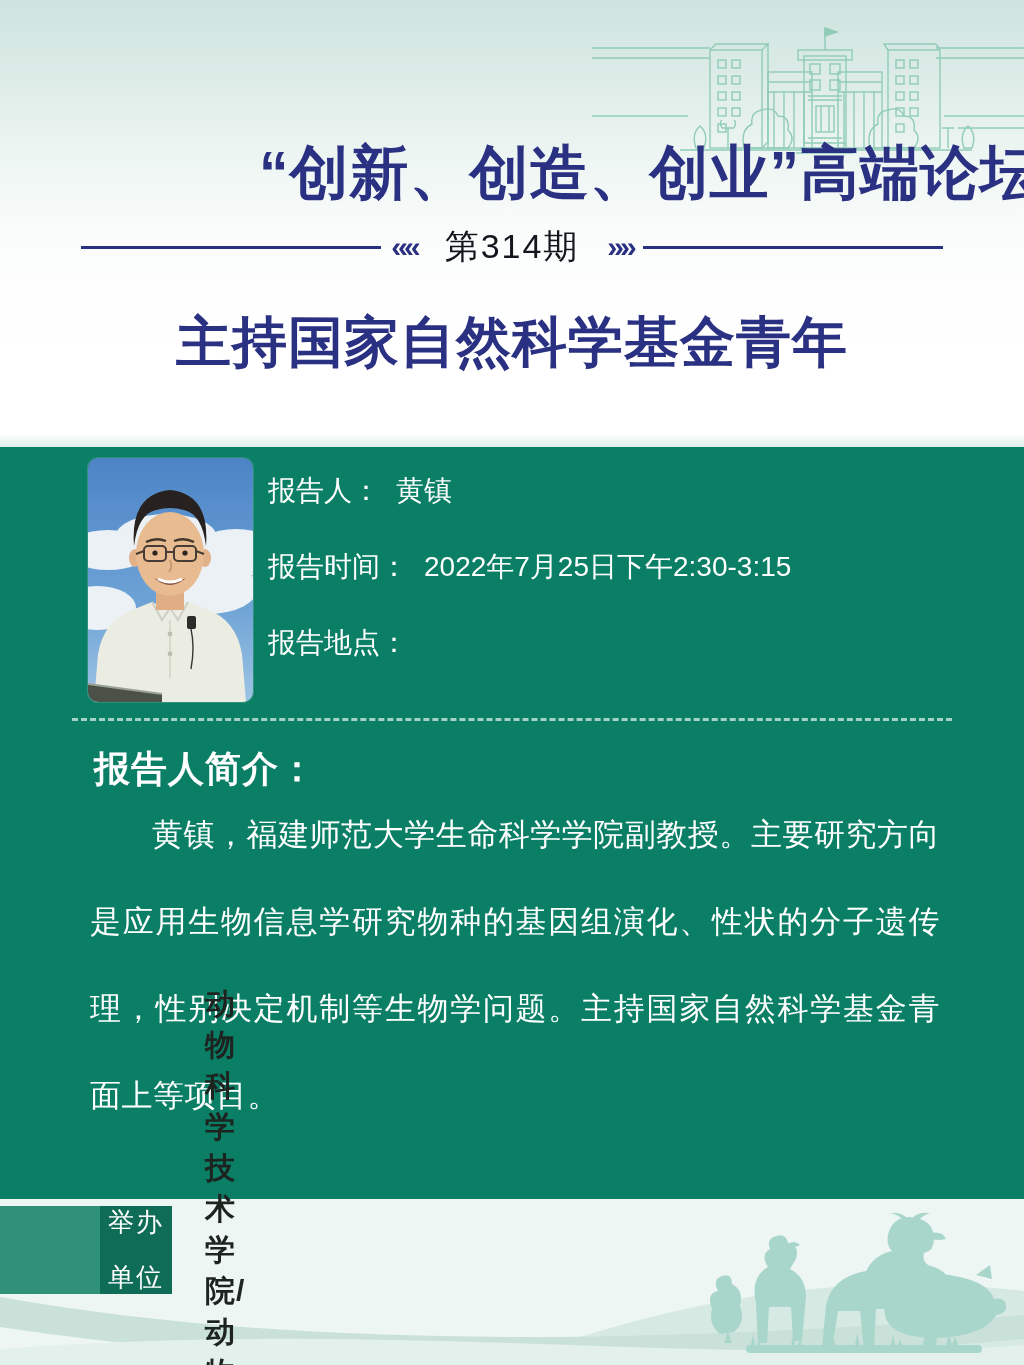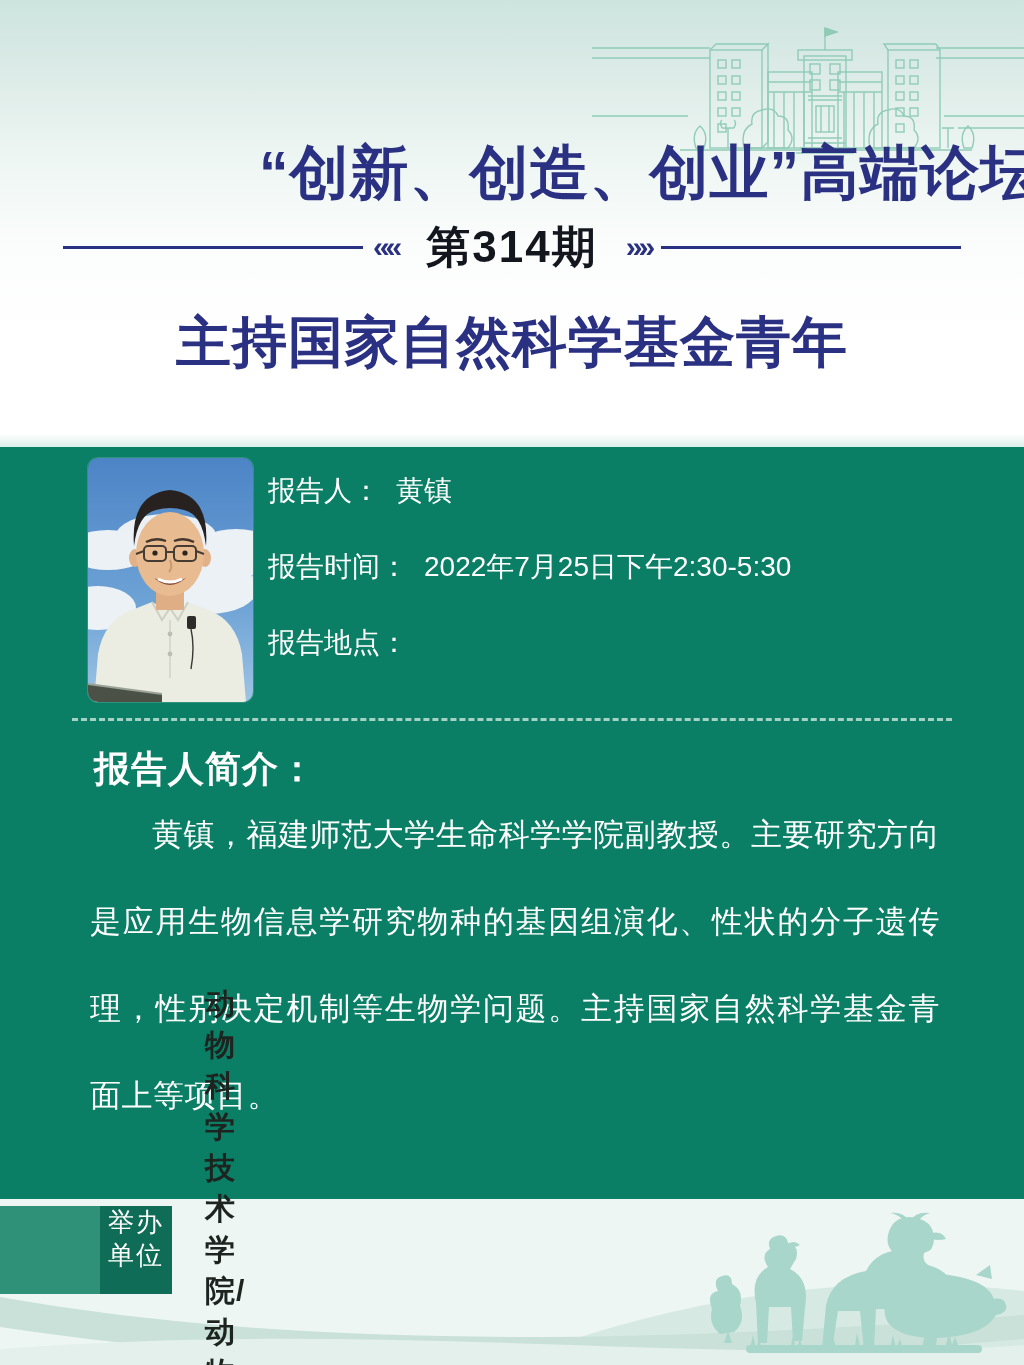--- a/index.html
+++ b/index.html
@@ -16,21 +16,21 @@
   .forum-title{
     position:absolute;left:16px;top:134px;width:1024px;text-align:right;
     font-size:59px;font-weight:900;color:#2b3182;letter-spacing:1px;white-space:nowrap;
   }
   .issue-row{
     position:absolute;left:0;top:226px;width:1024px;height:42px;
     display:flex;align-items:center;justify-content:center;
   }
   .issue-row .rule{height:3px;background:#2b3182;width:300px;}
   .issue-row .marks{font-size:30px;font-weight:700;color:#2b3182;letter-spacing:-4px;margin:0 10px;line-height:1;}
-  .issue-row .issue-label{font-size:44px;font-weight:700;color:#14161e;margin:8px 18px;letter-spacing:2px;}
+  .issue-row .issue-label{font-size:34px;font-weight:400;color:#14161e;margin:8px 18px;letter-spacing:2px;}
   .lecture-title{
     position:absolute;left:0;top:306px;width:1024px;text-align:center;
     font-size:55px;font-weight:900;color:#2b3182;letter-spacing:1px;white-space:nowrap;
   }
   
   .green-section{
     position:absolute;left:0;top:447px;width:1024px;height:752px;
     background:#0a7f66;color:#ffffff;padding-left:47px;
   }
   .speaker-photo{
@@ -54,21 +54,21 @@
   .footer{
     position:absolute;left:0;top:1199px;width:1024px;height:166px;
     background:#eef6f3;
   }
   .footer-hills{position:absolute;left:0;top:0;width:1024px;height:166px;}
   .animals-art{position:absolute;right:0;top:-2px;width:330px;height:168px;}
   .organizer-bar{position:absolute;left:0;top:7px;height:88px;}
   .organizer-accent{position:absolute;left:0;top:0;width:100px;height:88px;background:#2f9278;}
   .organizer-label-box{
     position:absolute;left:100px;top:0;width:72px;height:88px;background:#0f6c57;
-    display:flex;flex-direction:column;align-items:center;justify-content:flex-start;
+    display:flex;flex-direction:column;align-items:center;justify-content:space-between;
     color:#fff;font-size:26px;line-height:33px;letter-spacing:2px;
   }
   .organizer-name{
     position:absolute;left:205px;top:0;height:88px;display:flex;align-items:center;
     font-size:30px;font-weight:700;color:#1d2420;letter-spacing:1px;
   }
 </style>
 </head>
 <body>
 
@@ -207,21 +207,21 @@
       </svg>
     </div>
 
     <div class="info-panel">
       <div class="info-row">
         <span class="label">报告人：</span>
         <span class="value">黄镇</span>
       </div>
       <div class="info-row">
         <span class="label">报告时间：</span>
-        <span class="value">2022年7月25日下午2:30-5:30</span>
+        <span class="value">2022年7月25日下午2:30-3:15</span>
       </div>
       <div class="info-row">
         <span class="label">报告地点：</span>
       </div>
     </div>
 
     <div class="dashed-divider"></div>
 
     <div class="bio-heading">报告人简介：</div>
 

